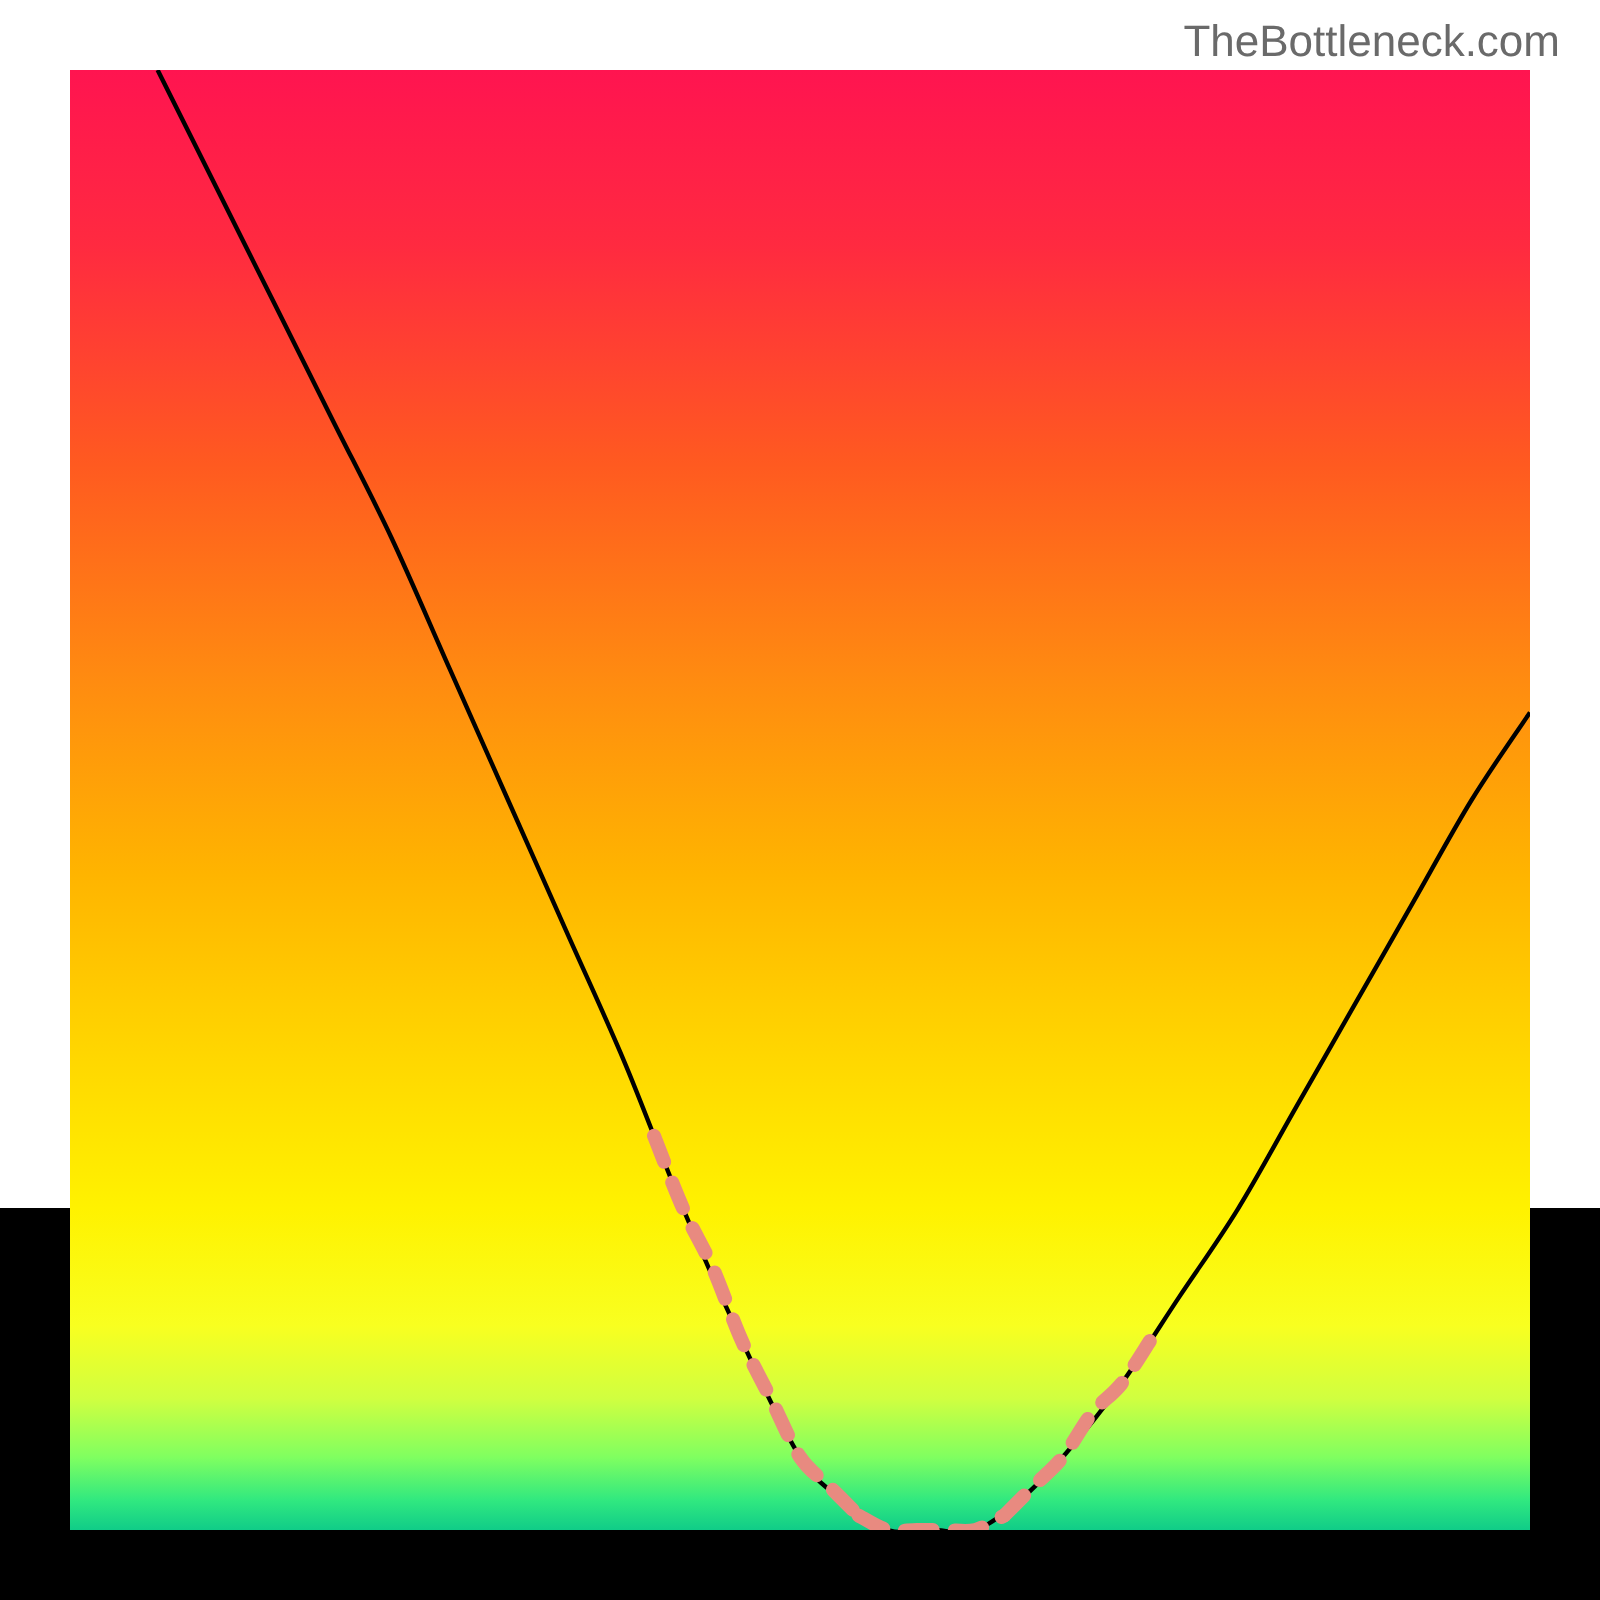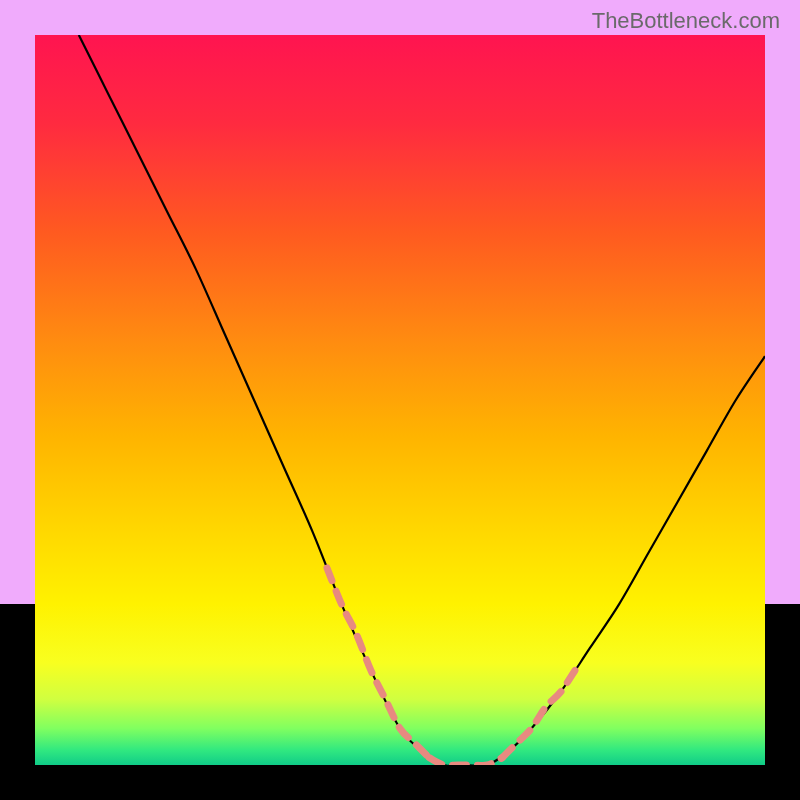--- a/index.html
+++ b/index.html
@@ -10,21 +10,21 @@
     background: #000000;
     overflow: hidden;
     font-family: -apple-system, BlinkMacSystemFont, "Segoe UI", Arial, sans-serif;
   }
   .frame {
     position: absolute;
     left: 0;
     top: 0;
     width: 800px;
     height: 604px;
-    background: #f0abfc;
+    background: #ffffff;
   }
   .plot-area {
     position: absolute;
     left: 35px;
     top: 35px;
     width: 730px;
     height: 730px;
     overflow: hidden;
   }
   .gradient {

